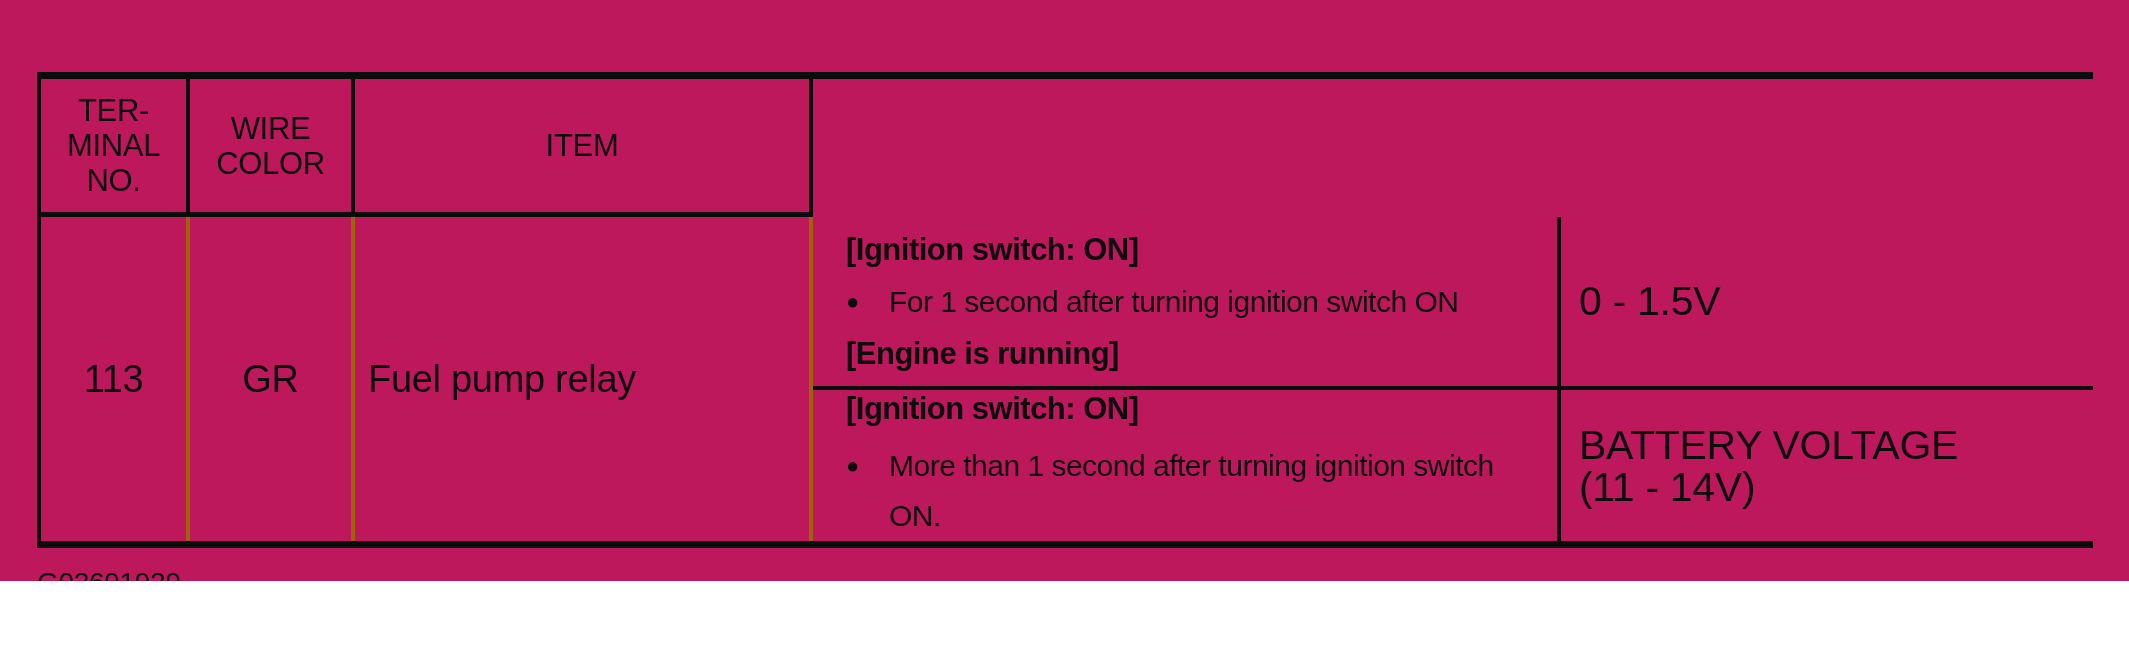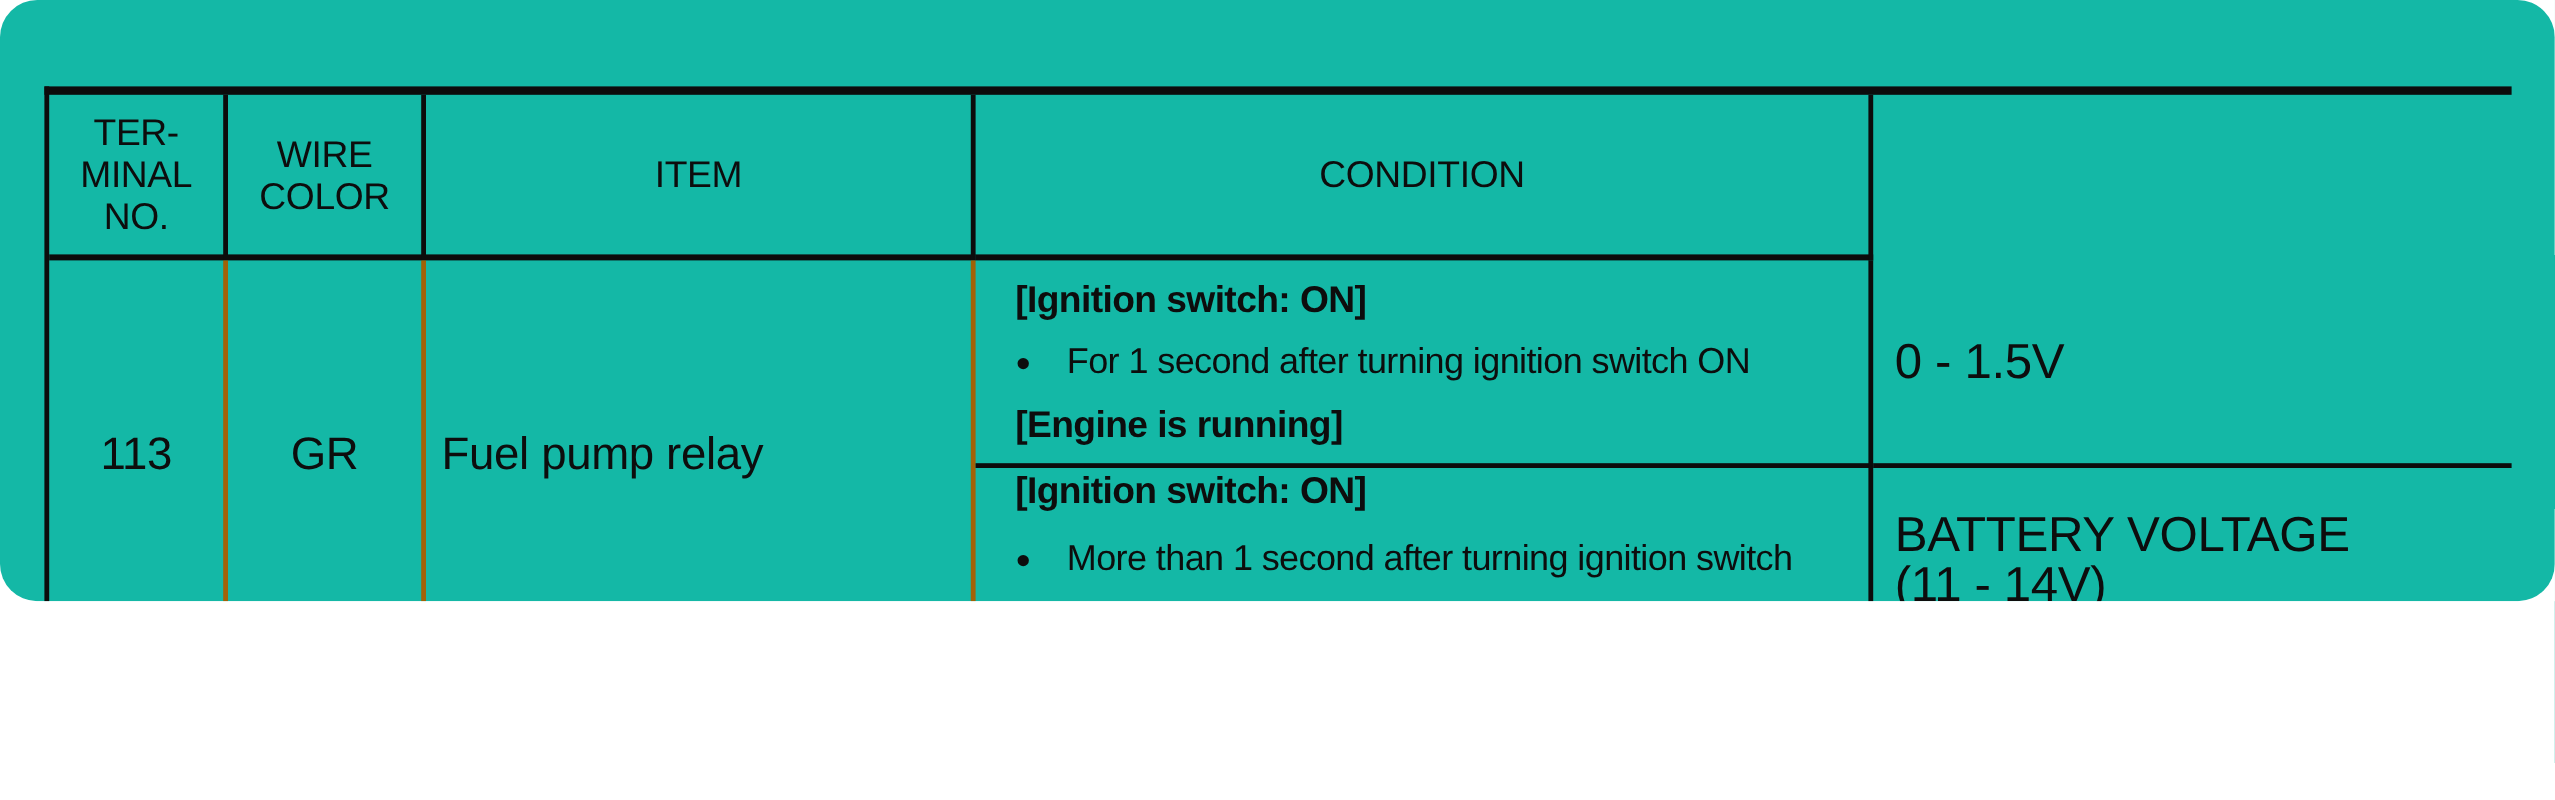--- a/index.html
+++ b/index.html
@@ -5,24 +5,23 @@
   html, body {
     margin: 0;
     padding: 0;
     background: #ffffff;
     font-family: "Liberation Sans", sans-serif;
     color: #0d0d0d;
   }
   .page {
     position: relative;
     width: 2129px;
-    height: 501px;
-    background: #14b8a6;
+    height: 581px;
+    background: #be185d;
     overflow: hidden;
-    border-radius: 31px;
   }
   .ttable {
     position: absolute;
     left: 37px;
     top: 72px;
     width: 2056px;
     height: 476px;
     box-sizing: border-box;
     display: grid;
     grid-template-columns: 149px 165px 458px 748px 532px;
@@ -125,21 +124,20 @@
 <div class="page">
 
   <div class="ttable">
 
     <div class="hcell">TER-
 MINAL
 NO.</div>
     <div class="hcell">WIRE
 COLOR</div>
     <div class="hcell">ITEM</div>
-    <div class="hcell">CONDITION</div>
 
     <div class="c-terminal">113</div>
     <div class="c-wire">GR</div>
     <div class="c-item">Fuel pump relay</div>
 
     <div class="c-cond c-cond1">
       <div class="state">[Ignition switch: ON]</div>
       <div class="bullet-row">
         <span class="bullet">●</span>
         <span class="bullet-text">For 1 second after turning ignition switch ON</span>

